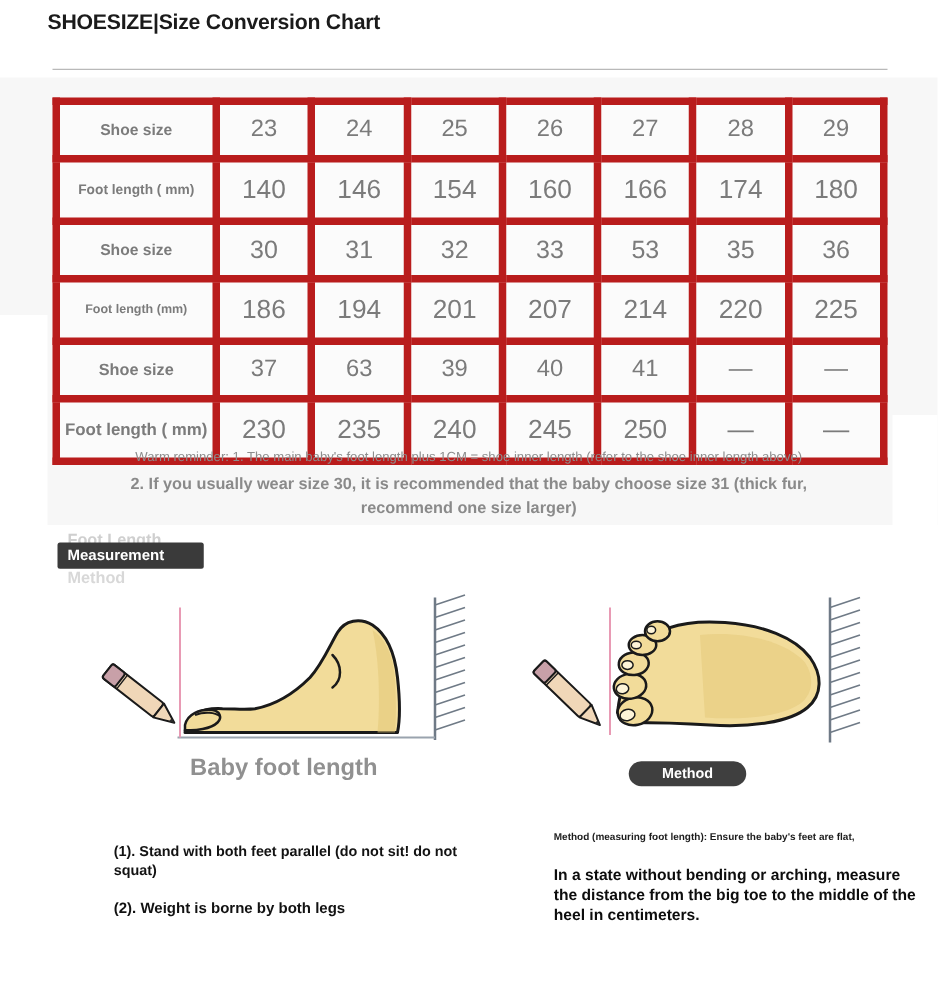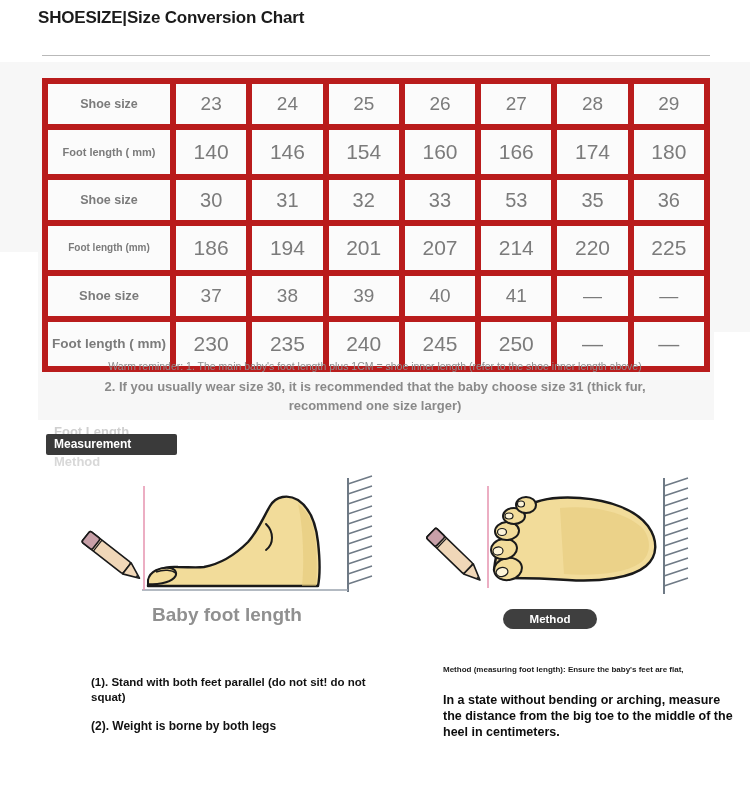--- a/index.html
+++ b/index.html
@@ -155,25 +155,24 @@
     top: 30px;
     font-size: 13px;
     font-weight: bold;
     color: #d8d8d8;
     white-space: nowrap;
   }
   .banner-dark {
     position: absolute;
     left: 2px;
     top: 10px;
-    width: 91px;
+    width: 117px;
     height: 21px;
     background: #3a3a3a;
     border-radius: 2px;
-    padding-left: 40px;
   }
   .banner-dark span {
     position: absolute;
     left: 8px;
     top: 3px;
     font-size: 12px;
     font-weight: bold;
     color: #ffffff;
     white-space: nowrap;
   }
@@ -327,21 +326,21 @@
         <td class="val">194</td>
         <td class="val">201</td>
         <td class="val">207</td>
         <td class="val">214</td>
         <td class="val">220</td>
         <td class="val">225</td>
       </tr>
       <tr class="r5">
         <td class="rowlabel">Shoe size</td>
         <td class="val">37</td>
-        <td class="val">38</td>
+        <td class="val">63</td>
         <td class="val">39</td>
         <td class="val">40</td>
         <td class="val">41</td>
         <td class="val dash">—</td>
         <td class="val dash">—</td>
       </tr>
       <tr class="r6">
         <td class="rowlabel">Foot length ( mm)</td>
         <td class="val">230</td>
         <td class="val">235</td>

